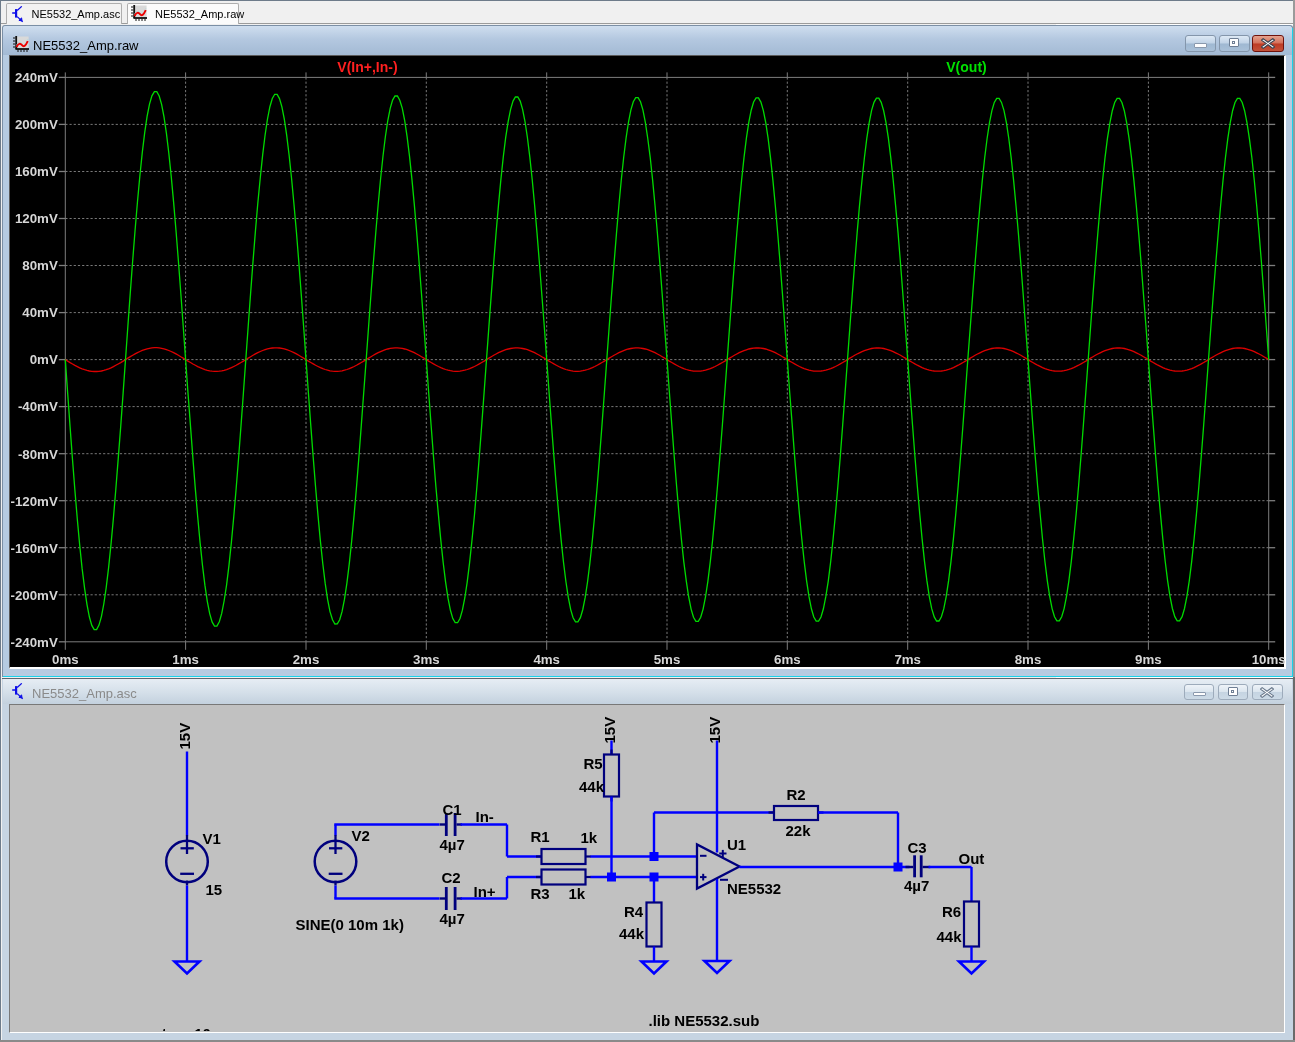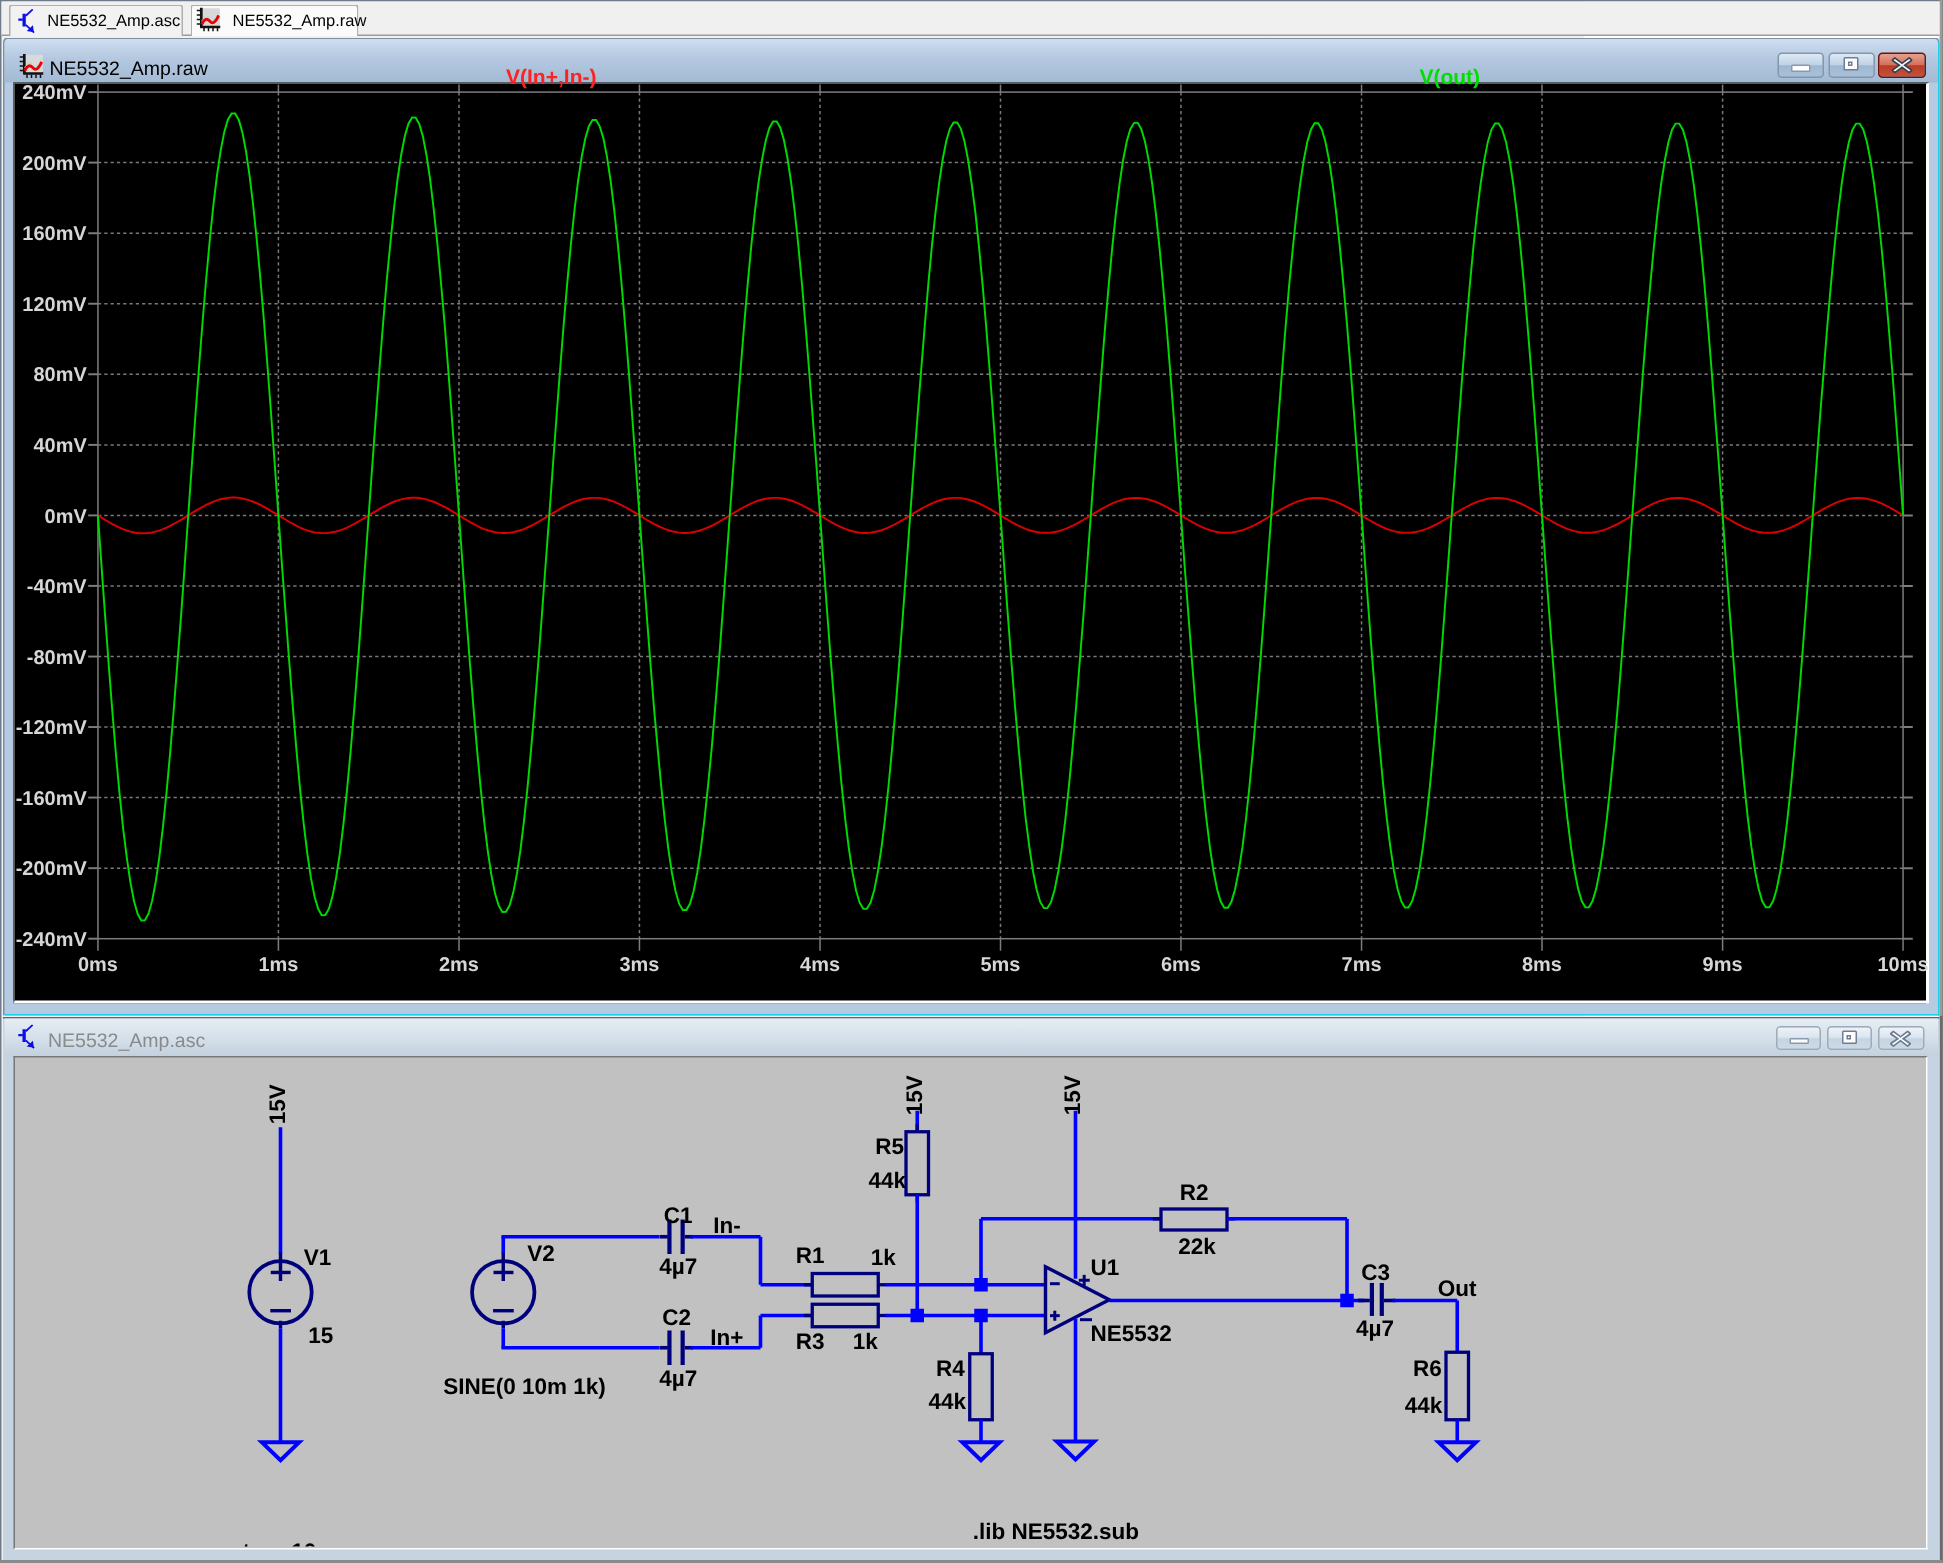--- a/index.html
+++ b/index.html
@@ -87,21 +87,21 @@
         <div style="position:absolute;left:2px;top:2.4px;width:3.8px;height:2.4px;background:#fff;border:1px solid #6e7e94"></div>
       </div>
     </div>
 <div class="abs" style="left:1252px;top:38px;width:31.5px;height:11px">
       <svg width="14" height="11" viewBox="0 0 14 11" style="margin:auto;display:block">
 <path d="M2.2 0.6 L7 4.2 L11.8 0.6 L13.6 2.2 L8.8 5.5 L13.6 8.8 L11.8 10.4 L7 6.8 L2.2 10.4 L0.4 8.8 L5.2 5.5 L0.4 2.2 Z" fill="#f4f7fa" stroke="#39414f" stroke-width="1.1"></path>
 </svg>
     </div>
 
 <div class="abs" style="left:9px;top:54.5px;width:1276.5px;height:614.5px;background:#000;border-top:1.5px solid #5a5a5a;border-left:1.5px solid #5a5a5a;border-right:2px solid #fff;border-bottom:2px solid #fff"></div>
-<div class="abs" style="left:0.0px;top:40px;width:1288.0px;height:613.0px"><svg class="wavesvg" width="1288" height="613" viewBox="0 0 1288 613" style="overflow:visible">
+<div class="abs" style="left:0.0px;top:56.0px;width:1288.0px;height:613.0px"><svg class="wavesvg" width="1288" height="613" viewBox="0 0 1288 613" style="overflow:visible">
 <line x1="65.3" y1="68.4" x2="1268.7" y2="68.4" stroke="#787878" stroke-width="1" stroke-dasharray="2.2,2"></line>
         <line x1="65.3" y1="115.5" x2="1268.7" y2="115.5" stroke="#787878" stroke-width="1" stroke-dasharray="2.2,2"></line>
         <line x1="65.3" y1="162.5" x2="1268.7" y2="162.5" stroke="#787878" stroke-width="1" stroke-dasharray="2.2,2"></line>
         <line x1="65.3" y1="209.5" x2="1268.7" y2="209.5" stroke="#787878" stroke-width="1" stroke-dasharray="2.2,2"></line>
         <line x1="65.3" y1="256.6" x2="1268.7" y2="256.6" stroke="#787878" stroke-width="1" stroke-dasharray="2.2,2"></line>
         <line x1="65.3" y1="303.6" x2="1268.7" y2="303.6" stroke="#787878" stroke-width="1" stroke-dasharray="2.2,2"></line>
         <line x1="65.3" y1="350.6" x2="1268.7" y2="350.6" stroke="#787878" stroke-width="1" stroke-dasharray="2.2,2"></line>
         <line x1="65.3" y1="397.7" x2="1268.7" y2="397.7" stroke="#787878" stroke-width="1" stroke-dasharray="2.2,2"></line>
         <line x1="65.3" y1="444.7" x2="1268.7" y2="444.7" stroke="#787878" stroke-width="1" stroke-dasharray="2.2,2"></line>
         <line x1="65.3" y1="491.7" x2="1268.7" y2="491.7" stroke="#787878" stroke-width="1" stroke-dasharray="2.2,2"></line>

